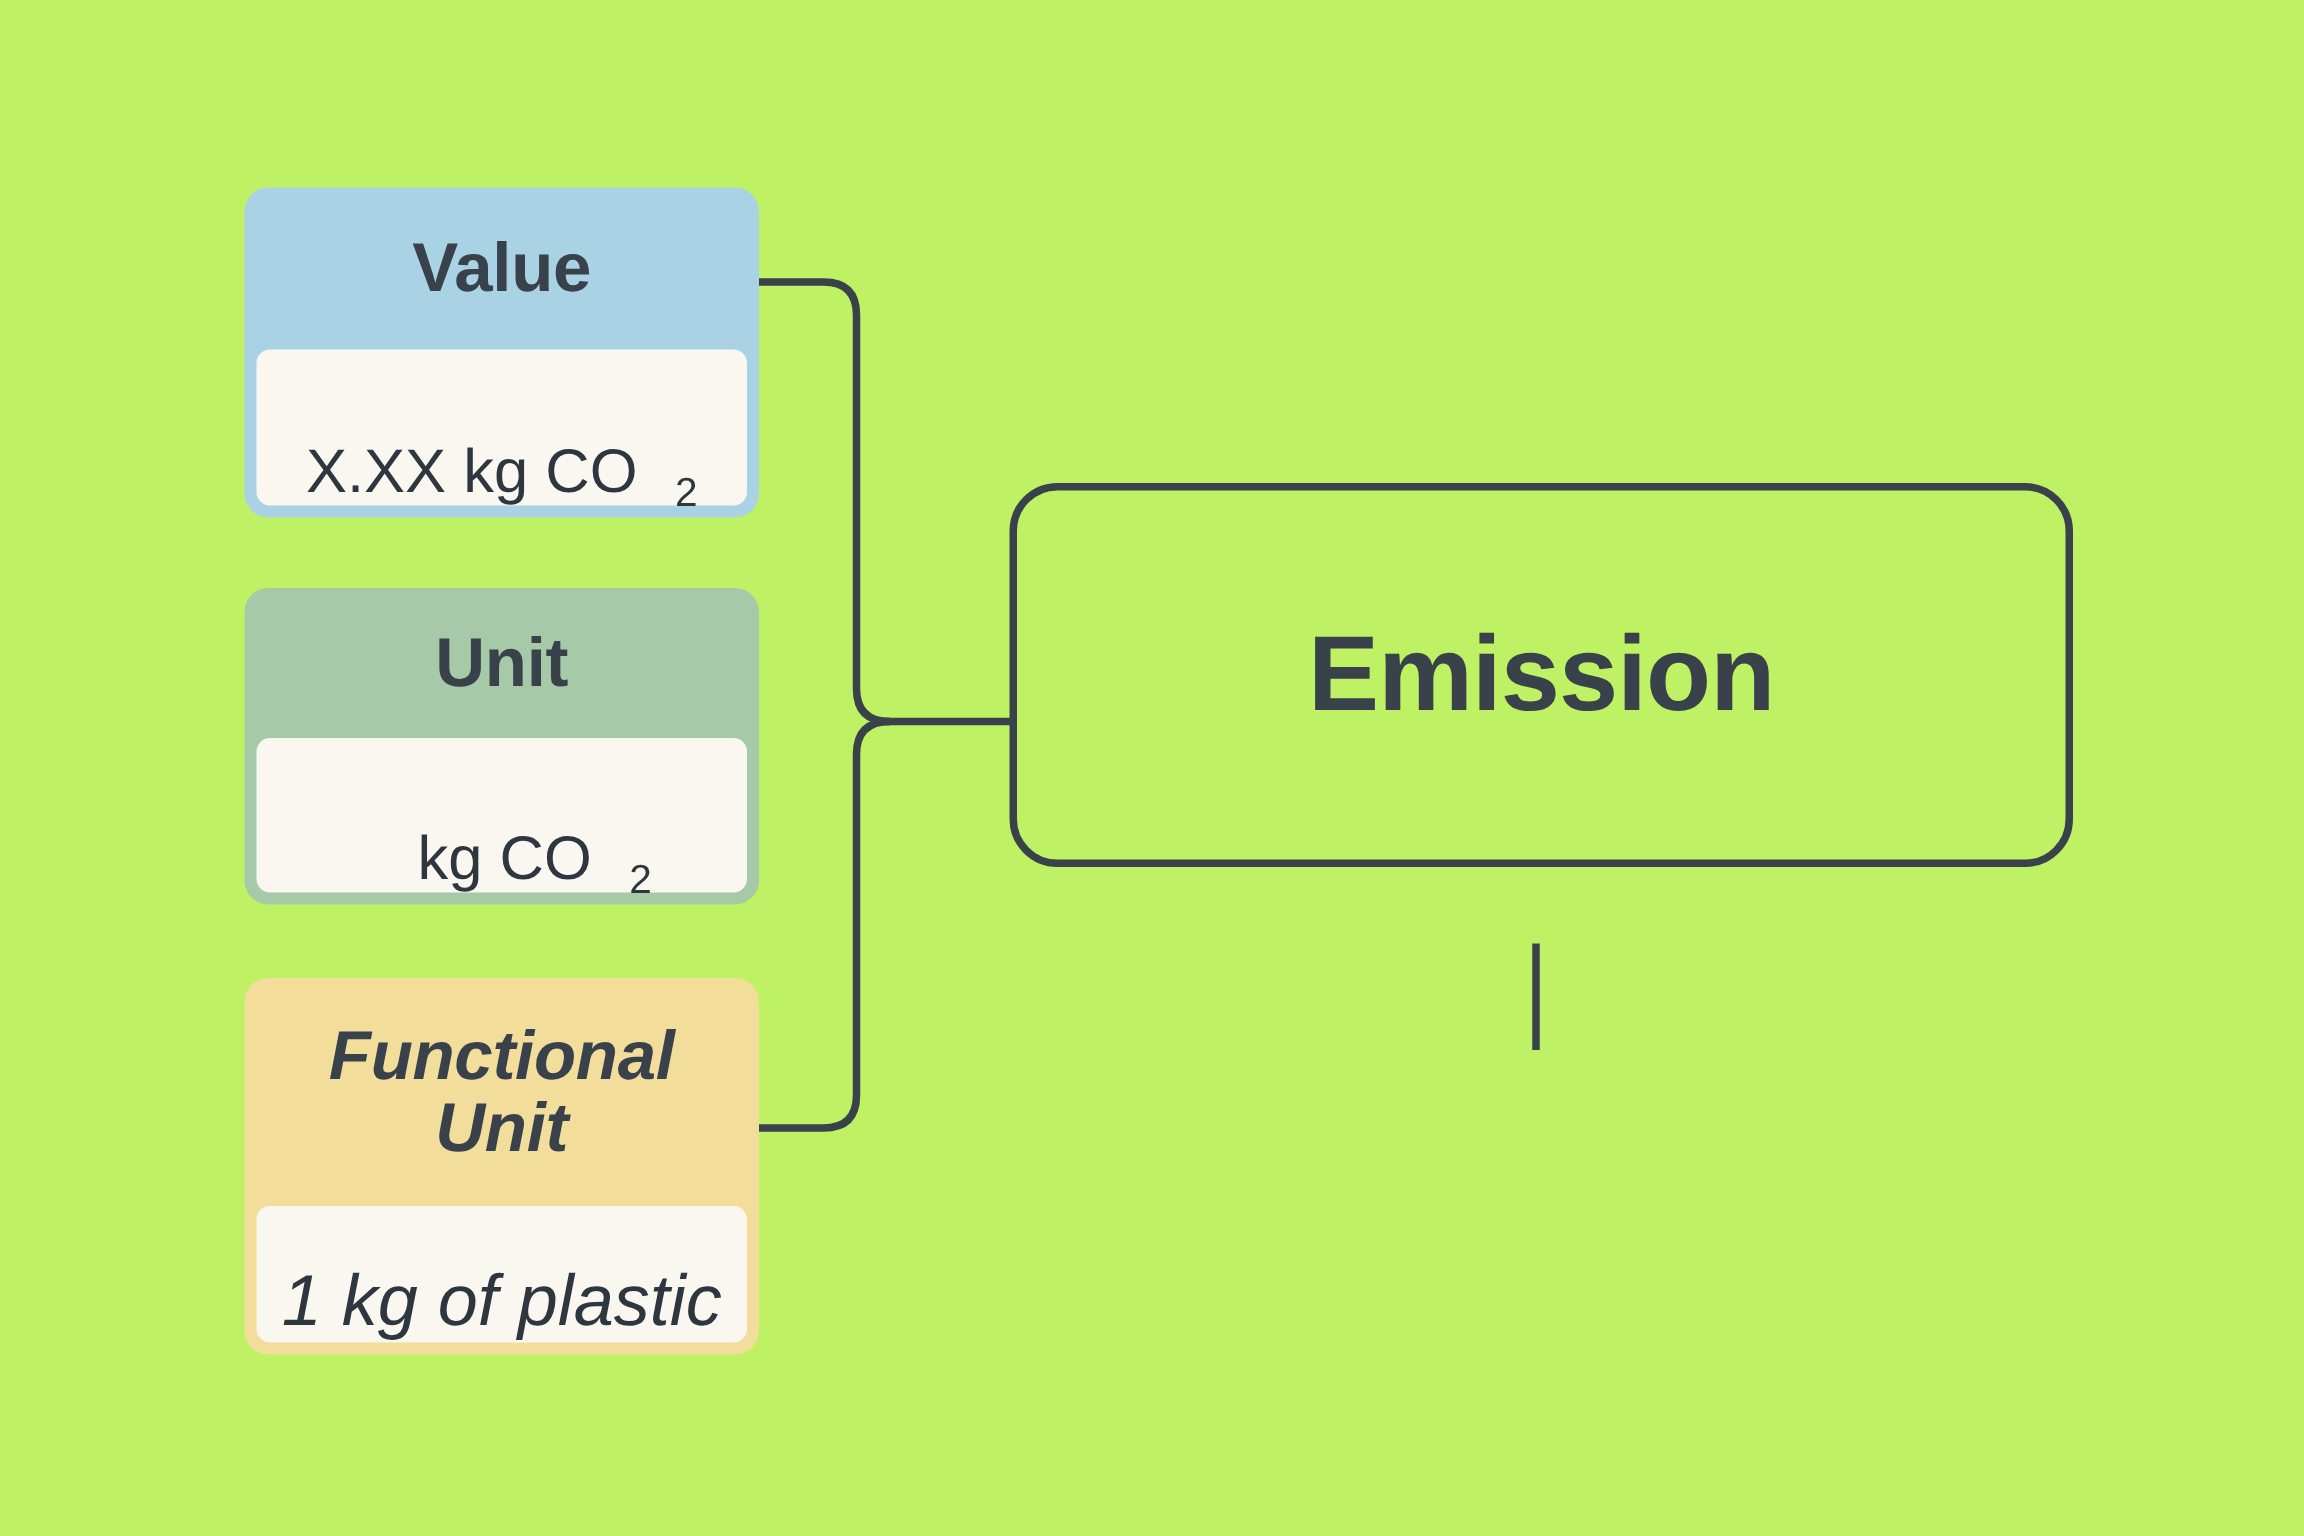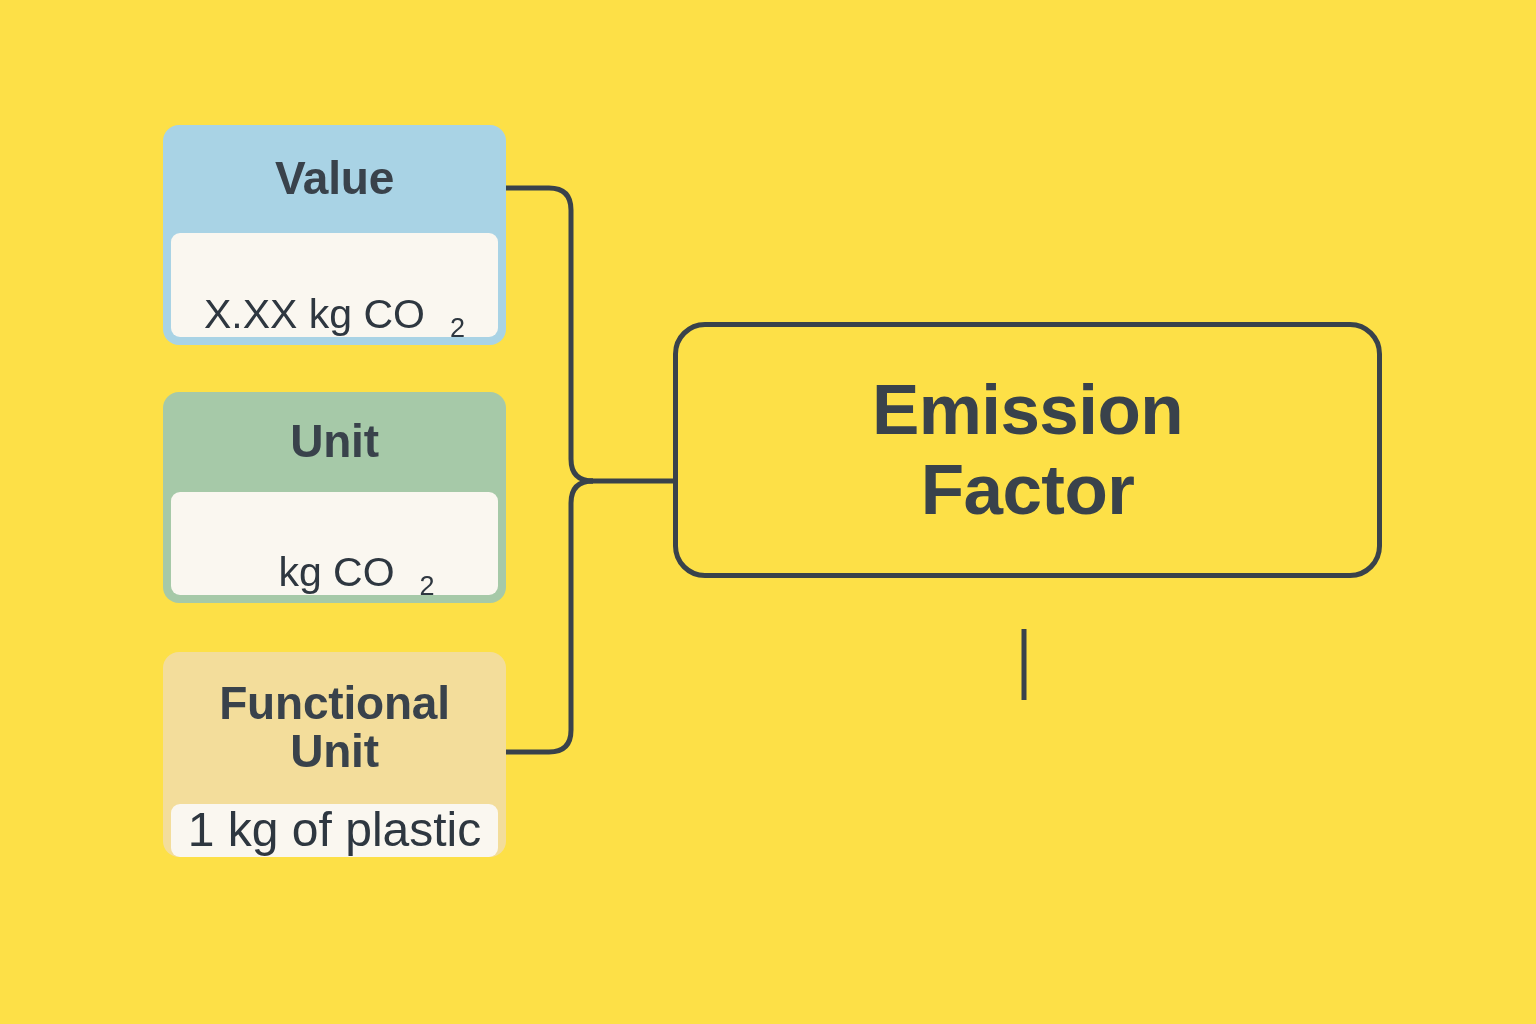--- a/index.html
+++ b/index.html
@@ -10,21 +10,21 @@
     width: 1536px;
     height: 1024px;
     background: #faf6ec;
     font-family: "Liberation Sans", sans-serif;
     overflow: hidden;
   }
   #stage {
     position: relative;
     width: 1536px;
     height: 1024px;
-    background: #fde047;
+    background: #bef264;
   }
 
   
   #connectors {
     position: absolute;
     left: 0;
     top: 0;
     width: 1536px;
     height: 1024px;
     pointer-events: none;
@@ -79,22 +79,23 @@
   #card-value .card-body { font-size: 41px; }
 
   #card-unit {
     left: 163px; top: 392px; width: 343px; height: 211px;
     background: #a6c9a8;
   }
   #card-unit .card-header { height: 100px; font-size: 46px; }
   #card-unit .card-body { font-size: 41px; padding-left: 44px; }
 
   #card-functional-unit {
-    left: 163px; top: 652px; width: 343px; height: 205px;
+    left: 163px; top: 652px; width: 343px; height: 251px;
     background: #f3dd9b;
+    font-style: italic;
   }
   #card-functional-unit .card-header { height: 152px; font-size: 46px; }
   #card-functional-unit .card-body { font-size: 48px; }
 
   #card-source {
     left: 813px; top: 698px; width: 423px; height: 202px;
     background: #f4c78c;
   }
   #card-source .card-header { height: 89px; font-size: 40px; }
   #card-source .card-body { font-size: 35px; }
@@ -160,18 +161,17 @@
         <span>Functional</span><br>
         <span>Unit</span>
       </span>
     </div>
     <div class="card-body">1 kg of plastic</div>
   </div>
 
   <div id="node-emission-factor">
     <div class="node-label">
       <span>Emission</span><br>
-      <span>Factor</span>
     </div>
   </div>
 
 
 </div>
 
 </body></html>

